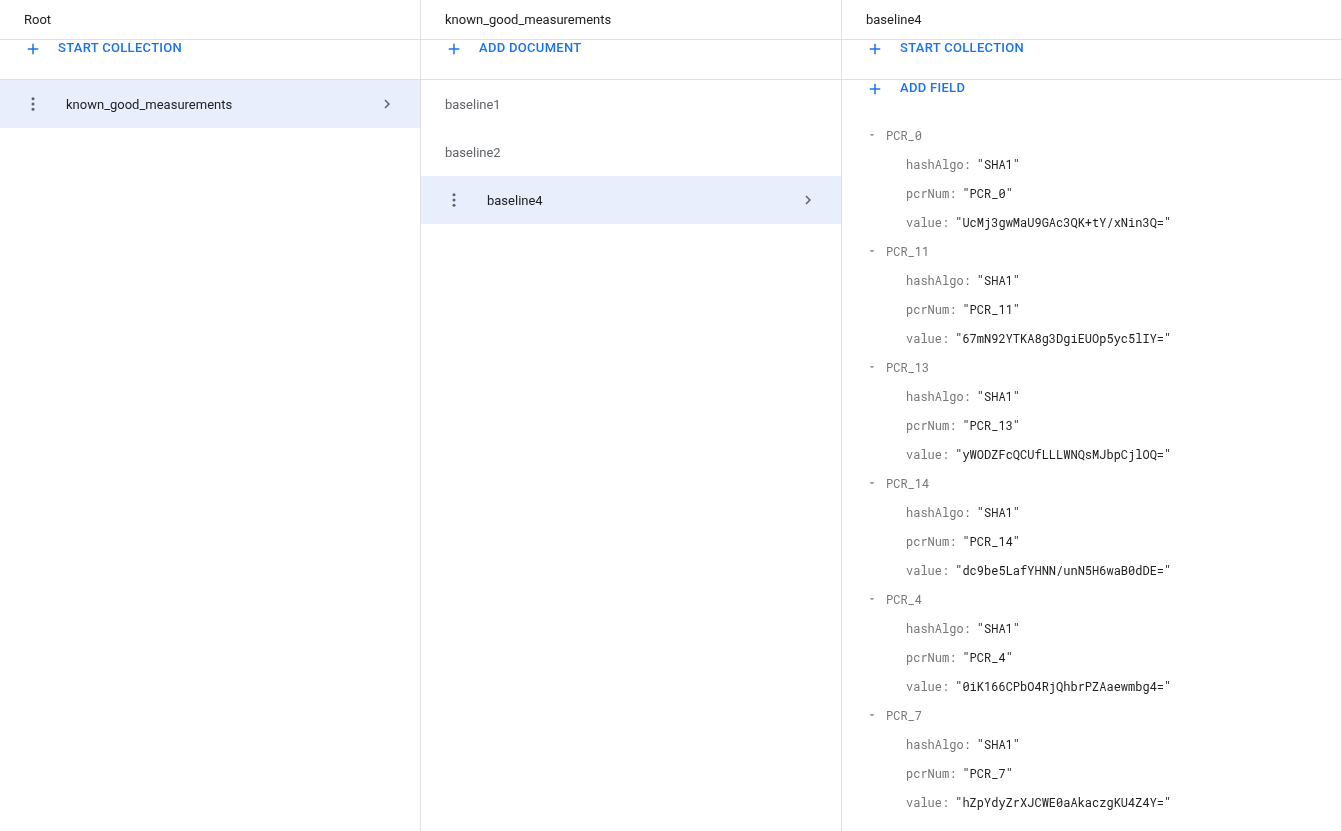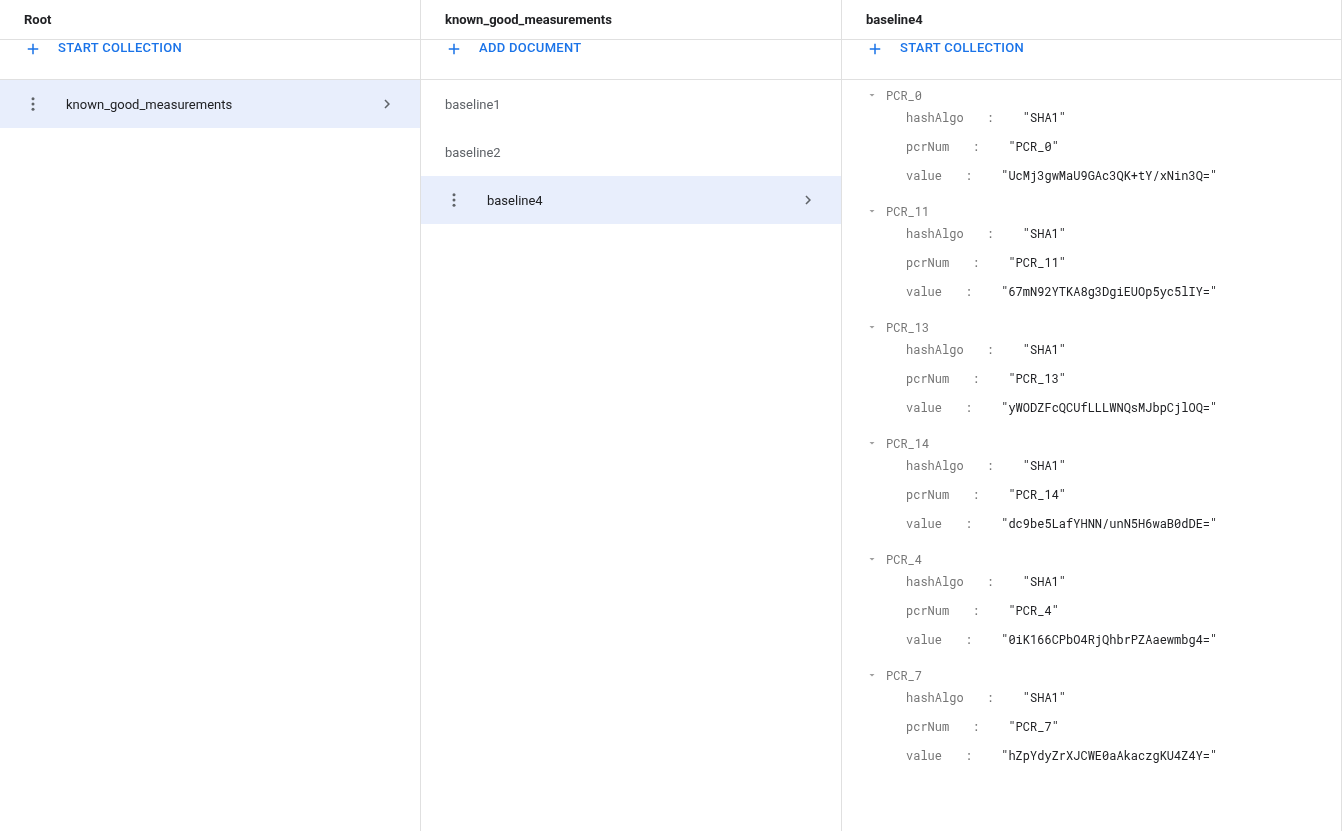--- a/index.html
+++ b/index.html
@@ -27,21 +27,21 @@
       overflow: hidden;
     }
     .col1 { width: 421px; }
     .col2 { width: 421px; }
     .col3 { flex: 1; }
     .col-header {
       height: 40px;
       display: flex;
       align-items: center;
       padding: 0 24px;
-      font-weight: 700;
+      font-weight: 400;
       font-size: 13px;
       border-bottom: 1px solid #e0e0e0;
       color: #202124;
     }
     .action-row {
       height: 40px;
       display: flex;
       padding: 0 24px;
       color: #1a73e8;
       font-weight: 500;
@@ -101,26 +101,26 @@
       cursor: pointer;
       text-align: center;
     }
     .group-row .triangle {
       margin-right: 8px;
       color: #9e9e9e;
       display: inline-flex;
     }
     .field-row {
       display: flex;
+      align-items: center;
       height: 29px;
       padding-left: 64px;
       font-family: "Roboto Mono", Menlo, monospace;
       font-size: 12px;
       color: #5f6368;
-      gap: 23px;
     }
     .field-key {
       color: #757575;
     }
     .field-colon {
       color: #757575;
       margin-right: 6px;
     }
     .field-val {
       color: #202124;
@@ -205,20 +205,28 @@
       <span>baseline4</span>
     </div>
     <div class="action-row border-b">
       <span class="plus-icon">
         <svg width="18" height="18" viewBox="0 0 24 24" fill="#1a73e8">
             <path d="M19 13h-6v6h-2v-6H5v-2h6V5h2v6h6v2z"></path>
           </svg>
       </span>
       <span>START COLLECTION</span>
     </div>
+    <div class="action-row">
+      <span class="plus-icon">
+        <svg width="18" height="18" viewBox="0 0 24 24" fill="#1a73e8">
+            <path d="M19 13h-6v6h-2v-6H5v-2h6V5h2v6h6v2z"></path>
+          </svg>
+      </span>
+      <span>ADD FIELD</span>
+    </div>
     <div class="fields-area" id="col3-fields">
         <div class="field-group">
           <div class="group-row">
             <span class="triangle">
               <svg width="12" height="12" viewBox="0 0 24 24" fill="#9e9e9e">
                 <path d="M7 10l5 5 5-5z"></path>
               </svg>
             </span>
             <span>PCR_0</span>
           </div>

